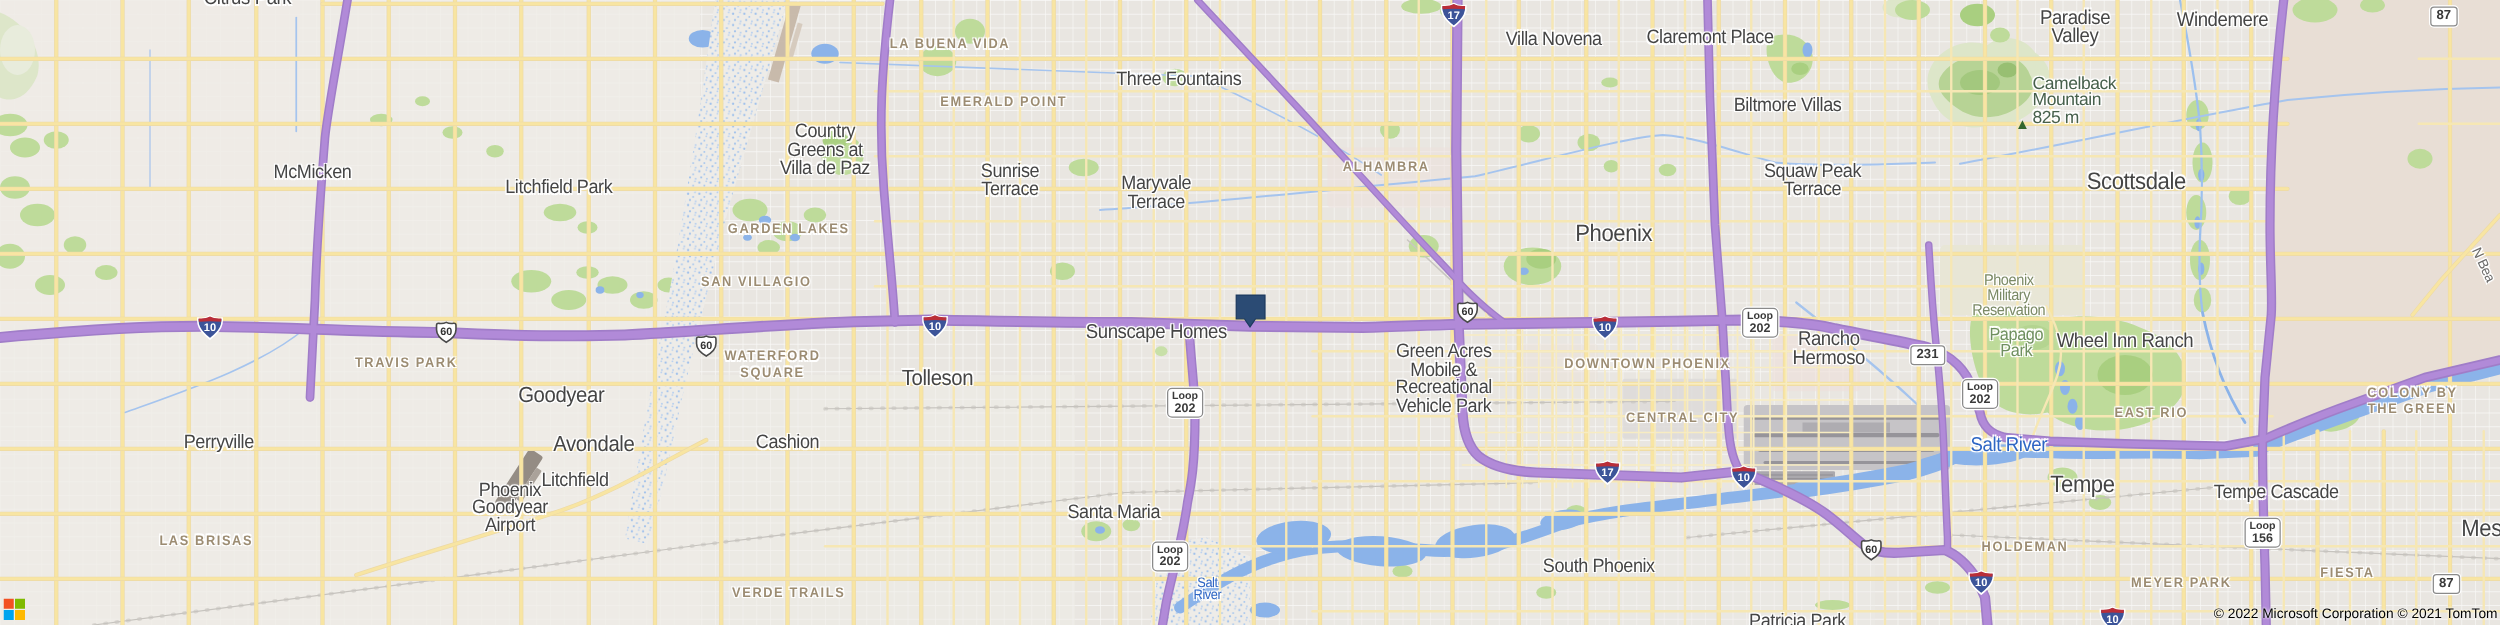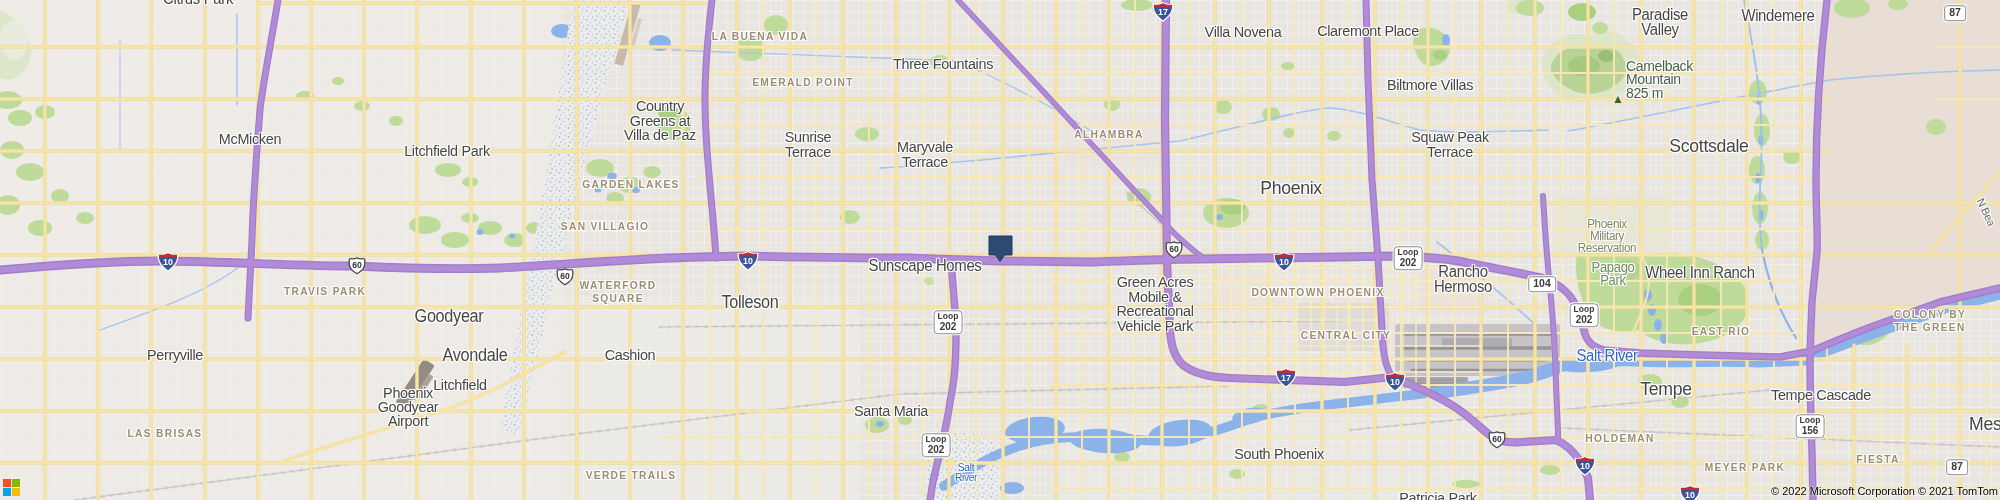--- a/index.html
+++ b/index.html
@@ -509,21 +509,21 @@
 <div style="font-size:10px;font-weight:bold;color:#3a3a3a;margin-top:1px;">202</div>
       </div>
     </div>
 <div class="sh" style="left:1810px;top:426px;">
       <div style="background:#fff;border:1px solid #8a8a8a;border-radius:4px;padding:1px 3px;text-align:center;line-height:1;box-shadow:0 0 0 1px #fff;">
 <div style="font-size:8.5px;font-weight:bold;color:#3a3a3a;">Loop</div>
 <div style="font-size:10px;font-weight:bold;color:#3a3a3a;margin-top:1px;">156</div>
       </div>
     </div>
 <div class="sh" style="left:1542px;top:284px;">
-      <div style="background:#fff;border:1px solid #8a8a8a;border-radius:3px;padding:1px 4px;text-align:center;line-height:1.1;font-size:10.5px;font-weight:bold;color:#3a3a3a;box-shadow:0 0 0 1px #fff;">104</div>
+      <div style="background:#fff;border:1px solid #8a8a8a;border-radius:3px;padding:1px 4px;text-align:center;line-height:1.1;font-size:10.5px;font-weight:bold;color:#3a3a3a;box-shadow:0 0 0 1px #fff;">231</div>
     </div>
 <div class="sh" style="left:1955px;top:13px;">
       <div style="background:#fff;border:1px solid #8a8a8a;border-radius:3px;padding:1px 4px;text-align:center;line-height:1.1;font-size:10.5px;font-weight:bold;color:#3a3a3a;box-shadow:0 0 0 1px #fff;">87</div>
     </div>
 <div class="sh" style="left:1957px;top:467px;">
       <div style="background:#fff;border:1px solid #8a8a8a;border-radius:3px;padding:1px 4px;text-align:center;line-height:1.1;font-size:10.5px;font-weight:bold;color:#3a3a3a;box-shadow:0 0 0 1px #fff;">87</div>
     </div>
 <div style="position:absolute;left:3px;top:479px;width:18px;height:18px;">
 <div style="position:absolute;left:0;top:0;width:8px;height:8px;background:#f25022;"></div>
 <div style="position:absolute;left:9px;top:0;width:8px;height:8px;background:#7fba00;"></div>

